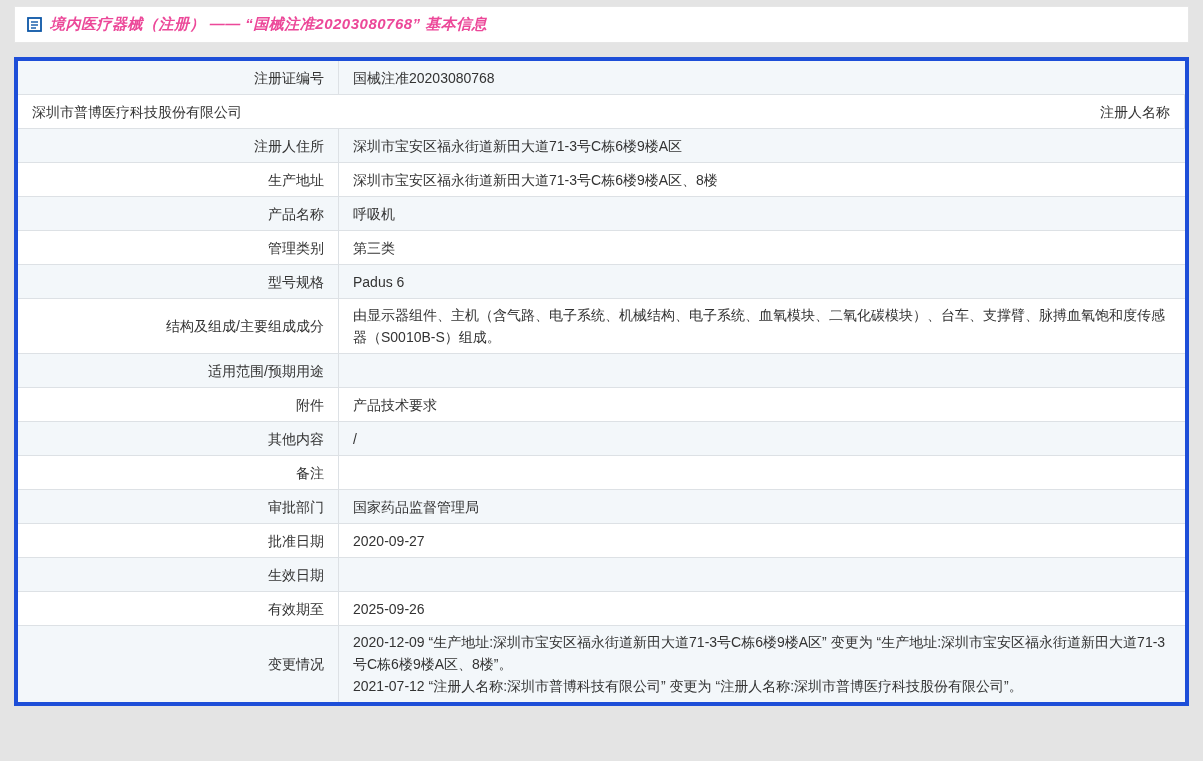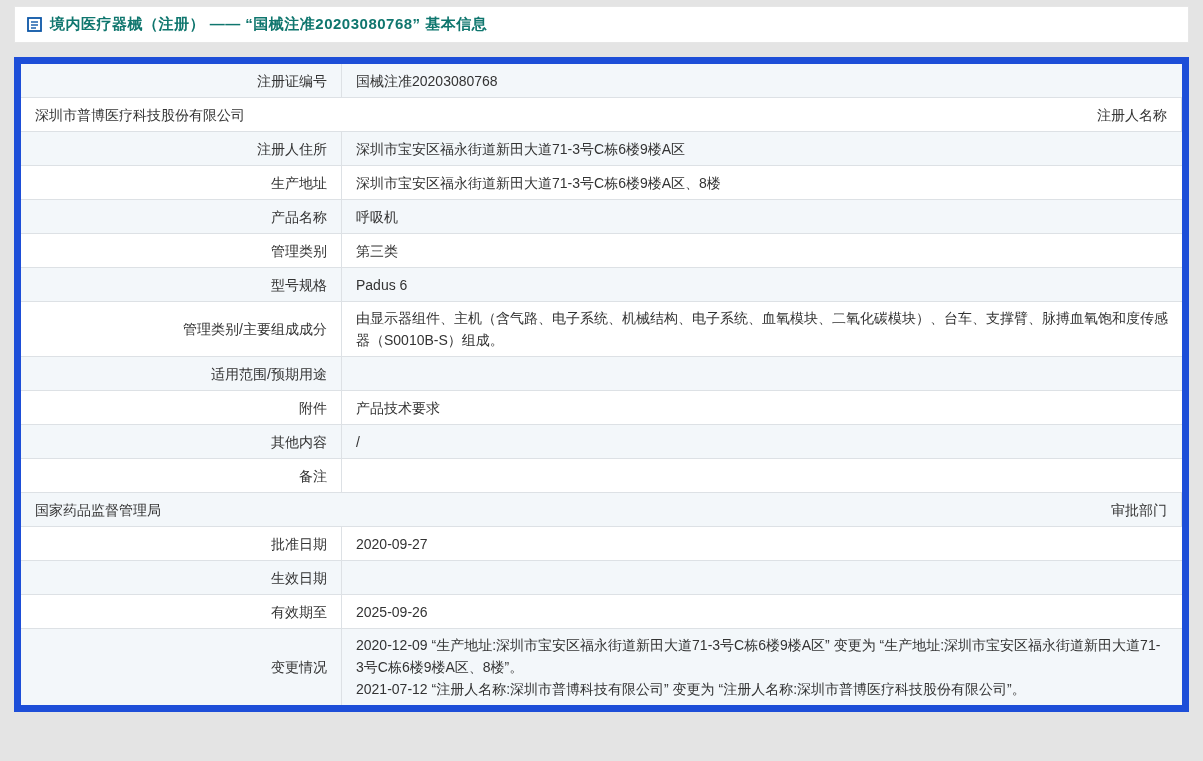--- a/index.html
+++ b/index.html
@@ -27,30 +27,31 @@
     box-sizing: border-box;
     border: 1px solid #e6e6e6;
   }
   .doc-icon {
     display: inline-flex;
     width: 15px;
     height: 15px;
     flex: 0 0 auto;
   }
   .header-title {
-    color: #0f766e;
+    color: #ec4899;
     font-weight: bold;
     font-size: 15px;
     letter-spacing: 0.5px;
     white-space: nowrap;
+    font-style: italic;
   }
   .info-table {
     margin: 14px;
     background: #ffffff;
-    border: 7px solid #1d4ed8;
+    border: 4px solid #1d4ed8;
   }
   .row {
     display: flex;
     align-items: stretch;
     border-bottom: 1px solid #dde1e5;
     min-height: 33px;
   }
   .row:last-child { border-bottom: none; }
   .row:nth-child(odd)  { background: #f3f7fa; }
   .row:nth-child(even) { background: #ffffff; }
@@ -123,21 +124,21 @@
       <div class="cell label">管理类别</div>
       <div class="cell value">第三类</div>
     </div>
 
     <div class="row">
       <div class="cell label">型号规格</div>
       <div class="cell value">Padus 6</div>
     </div>
 
     <div class="row">
-      <div class="cell label">管理类别/主要组成成分</div>
+      <div class="cell label">结构及组成/主要组成成分</div>
       <div class="cell value">由显示器组件、主机（含气路、电子系统、机械结构、电子系统、血氧模块、二氧化碳模块）、台车、支撑臂、脉搏血氧饱和度传感器（S0010B-S）组成。</div>
     </div>
 
     <div class="row">
       <div class="cell label">适用范围/预期用途</div>
     </div>
 
 
     <div class="row">
       <div class="cell label">附件</div>
@@ -148,22 +149,22 @@
       <div class="cell label">其他内容</div>
       <div class="cell value">/</div>
     </div>
 
     <div class="row">
       <div class="cell label">备注</div>
       <div class="cell value"></div>
     </div>
 
     <div class="row">
+      <div class="cell label">审批部门</div>
       <div class="cell value">国家药品监督管理局</div>
-      <div class="cell label">审批部门</div>
     </div>
 
     <div class="row">
       <div class="cell label">批准日期</div>
       <div class="cell value">2020-09-27</div>
     </div>
 
     <div class="row">
       <div class="cell label">生效日期</div>
       <div class="cell value"></div>

